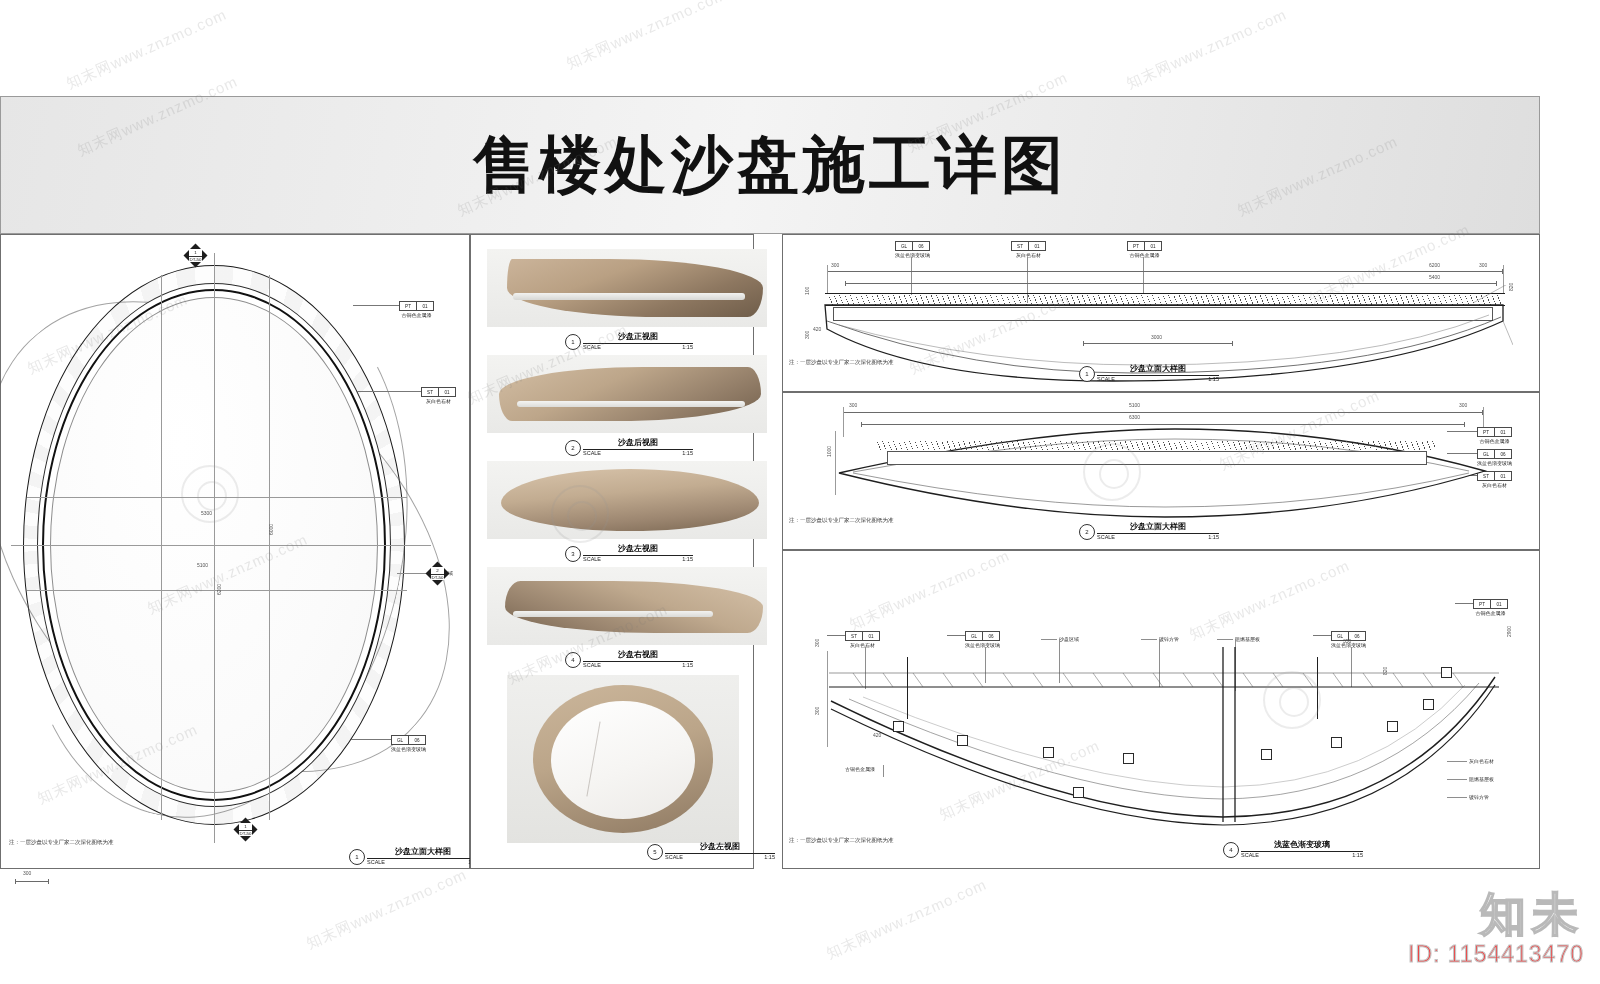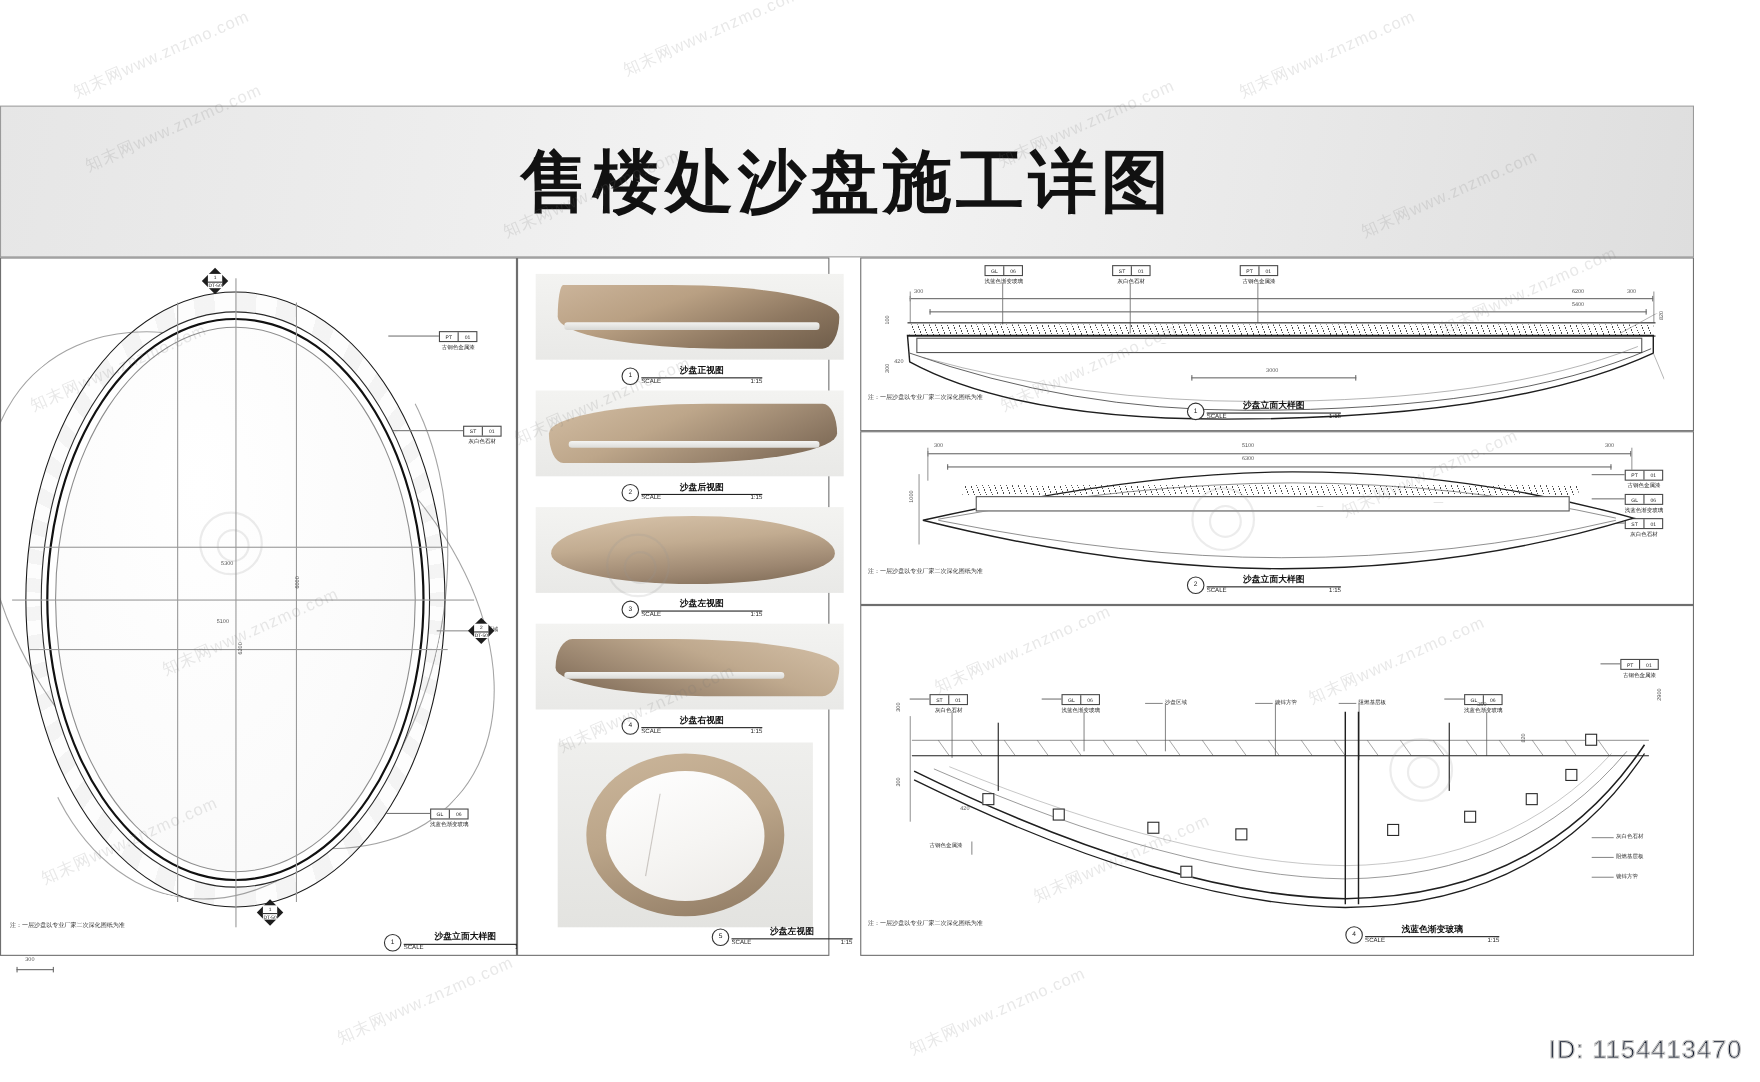--- a/index.html
+++ b/index.html
@@ -101,21 +101,21 @@
       transform:rotate(-24deg);pointer-events:none;letter-spacing:1px;
       font-family:"Liberation Sans",sans-serif;}
   .wm-ring{position:absolute;width:54px;height:54px;border:2.5px solid rgba(150,150,150,.18);
       border-radius:50%;pointer-events:none;}
   .wm-ring:after{content:"";position:absolute;left:50%;top:50%;width:26px;height:26px;margin:-13px 0 0 -13px;
       border:2px solid rgba(150,150,150,.18);border-radius:50%;}
 
   .brand{position:absolute;right:16px;bottom:16px;text-align:right;}
   .brand .zm{font-size:46px;color:#fff;-webkit-text-stroke:1.6px #b9b9b9;
      font-family:"DejaVu Sans","Liberation Sans",sans-serif;font-weight:bold;letter-spacing:6px;line-height:1;}
-  .brand .id{font-size:23px;color:#0f172a;-webkit-text-stroke:1.1px #c4c4c4;margin-top:4px;
+  .brand .id{font-size:23px;color:#ef4444;-webkit-text-stroke:1.1px #c4c4c4;margin-top:4px;
      font-family:"Liberation Sans",sans-serif;letter-spacing:1px;}
 </style>
 </head>
 <body>
 
 <div class="sheet">
 
   <div class="title-band">
     <div class="t">售楼处沙盘施工详图</div>
     <div class="wm" style="left:70px;top:10px;">知末网www.znzmo.com</div>
@@ -580,16 +580,17 @@
     <div class="wm-ring" style="left:480px;top:120px;"></div>
   </div>
 
   <div class="wm" style="left:60px;top:40px;">知末网www.znzmo.com</div>
   <div class="wm" style="left:560px;top:20px;">知末网www.znzmo.com</div>
   <div class="wm" style="left:1120px;top:40px;">知末网www.znzmo.com</div>
   <div class="wm" style="left:300px;top:900px;">知末网www.znzmo.com</div>
   <div class="wm" style="left:820px;top:910px;">知末网www.znzmo.com</div>
 
   <div class="brand">
+    <div class="zm">知未</div>
     <div class="id">ID: 1154413470</div>
   </div>
 
 </div>
 
 </body></html>

